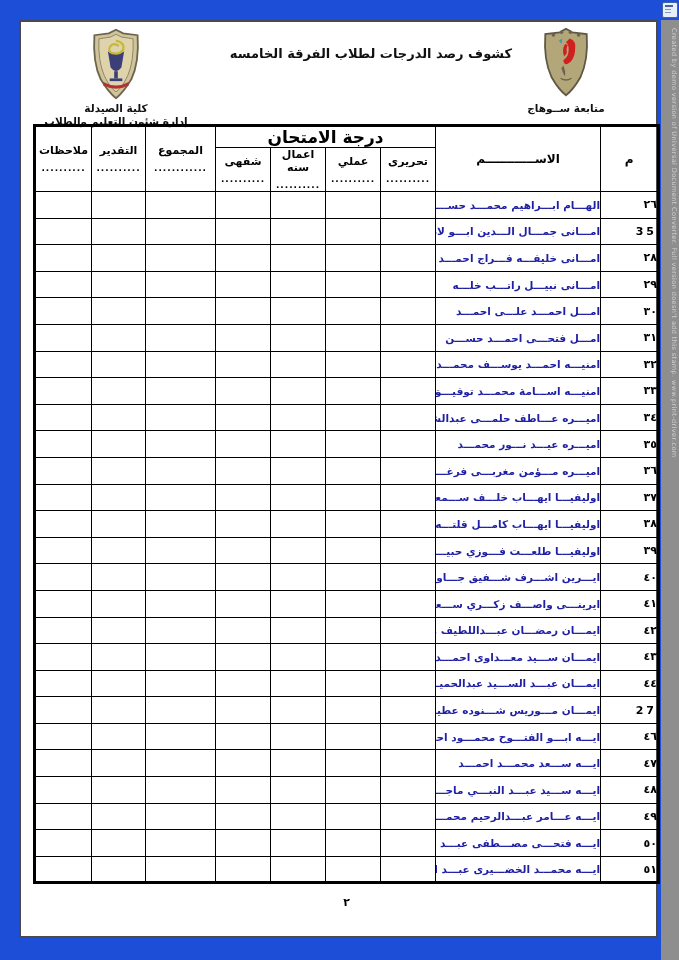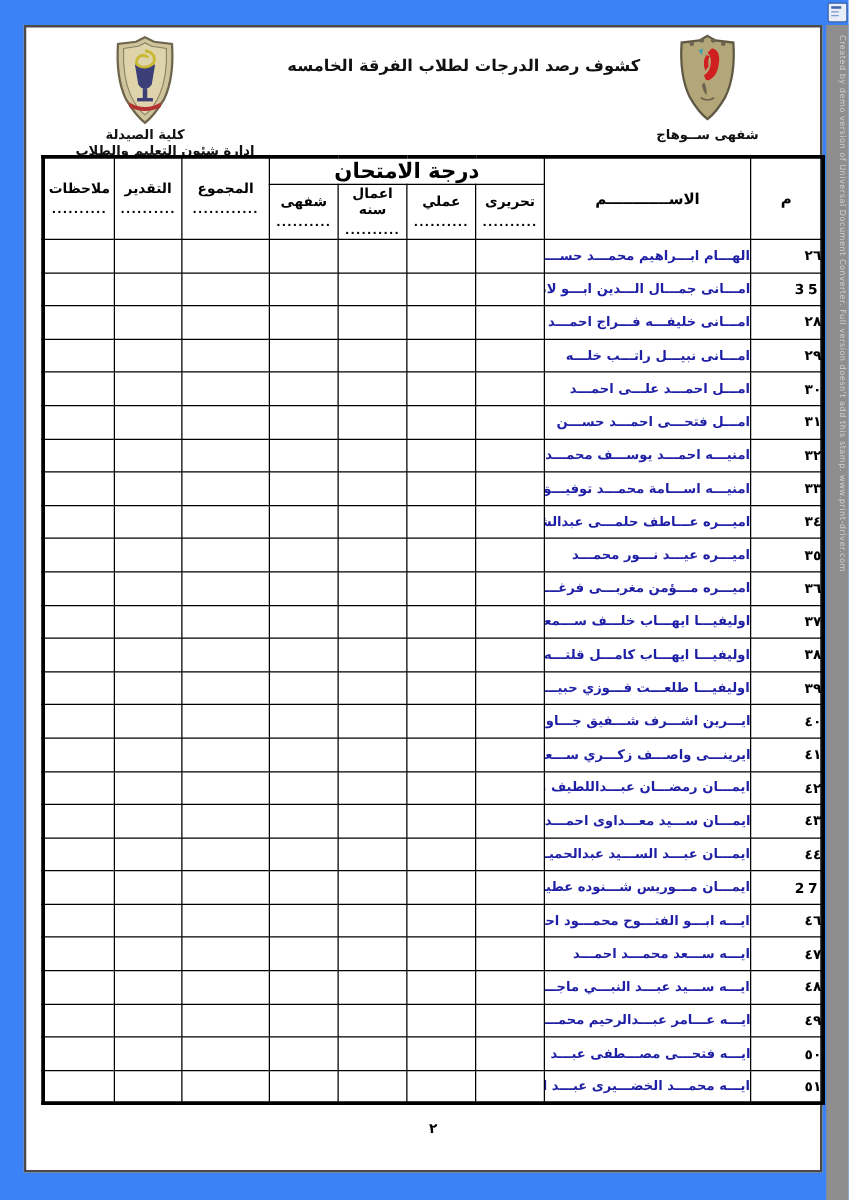--- a/index.html
+++ b/index.html
@@ -1,17 +1,17 @@
 <!DOCTYPE html>
 <html lang="ar"><head>
 <meta charset="utf-8">
 <style>
   html,body{margin:0;padding:0;background:#fff;}
   #canvas{
-    position:relative;width:679px;height:960px;background:#3b82f6;
+    position:relative;width:679px;height:960px;background:#1d4ed8;
     font-family:"DejaVu Sans",sans-serif;overflow:hidden;
   }
   
   .wm-strip{position:absolute;top:20px;right:0;width:18px;height:940px;background:#8e8e8e;}
   .wm-text{
     position:absolute;top:8px;right:1px;height:560px;
     writing-mode:vertical-rl;font-size:6.5px;line-height:8px;
     color:#cfcfcf;letter-spacing:.4px;white-space:normal;width:16px;
   }
   .wm-icon{
@@ -30,21 +30,21 @@
   .title-line{font-size:13px;font-weight:bold;color:#111;line-height:20px;}
   .logo{position:absolute;width:54px;height:72px;}
   .logo-right{top:4px;left:518px;}
   .logo-left{top:6px;left:68px;}
   .org-label{
     position:absolute;direction:rtl;text-align:center;
     font-size:10.5px;font-weight:bold;color:#111;line-height:13px;
   }
   .uni-label{top:80px;left:478px;width:134px;}
   .fac-label{top:80px;left:20px;width:150px;}
-  .adm-label{top:93px;left:26px;width:170px;}
+  .adm-label{top:93px;left:10px;width:170px;}
   
   table.sheet{
     position:absolute;left:12px;top:102px;width:624px;
     border-collapse:collapse;table-layout:fixed;direction:rtl;
     border:3px solid #000;
   }
   table.sheet td,table.sheet th{border:1px solid #000;padding:0;box-sizing:border-box;}
   thead th{border:2px solid #000;font-weight:bold;color:#000;vertical-align:middle;}
   .group-th{height:17px;font-size:17px;}
   .sub-th{height:44px;}
@@ -90,21 +90,21 @@
         <circle cx="25" cy="7" r="2" fill="#6b6350"></circle>
         <circle cx="35" cy="7" r="2" fill="#6b6350"></circle>
         <circle cx="44" cy="10" r="2" fill="#6b6350"></circle>
         <path d="M22 16 L26 14 L25 20 Z" fill="#3aa0b0"></path>
         <path d="M34 14 Q42 16 40 28 Q39 38 32 42 Q28 44 27 38 Q33 34 33 26 Q33 20 30 18 Z" fill="#cf1f1f"></path>
         <path d="M29 20 Q25 26 28 34 L31 30 Q30 24 32 21 Z" fill="#cf1f1f"></path>
         <path d="M27 44 Q30 50 29 56 Q26 52 25 47 Z" fill="#6b6350"></path>
         <path d="M24 58 Q30 62 36 58" stroke="#6b6350" stroke-width="1.5" fill="none"></path>
       </svg>
     </div>
-    <div class="org-label uni-label">شفهى ســوهاج</div>
+    <div class="org-label uni-label">متابعة ســوهاج</div>
 
     <div class="logo logo-left">
       <svg viewBox="0 0 60 80" width="54" height="72">
         <path d="M30 2 L38 6 L54 8 Q56 38 47 57 Q38 72 30 78 Q22 72 13 57 Q4 38 6 8 L22 6 Z" fill="#cfc49c" stroke="#6e654c" stroke-width="2"></path>
         <path d="M30 7 L36 10 L49 12 Q50 37 43 53 Q37 66 30 71 Q23 66 17 53 Q10 37 11 12 L24 10 Z" fill="#ded3ab" stroke="#8a8060" stroke-width="1"></path>
         <path d="M21 26 Q30 32 39 26 L36 44 Q33 48 30 48 Q27 48 24 44 Z" fill="#3c3f77"></path>
         <rect x="28" y="48" width="4" height="8" fill="#3c3f77"></rect>
         <rect x="23" y="56" width="14" height="3" fill="#3c3f77"></rect>
         <path d="M30 14 Q40 16 38 24 Q34 30 26 28 Q20 26 24 20 Q28 16 33 20" stroke="#c8b832" stroke-width="2.5" fill="none"></path>
         <path d="M16 60 Q30 68 44 60 L44 64 Q30 71 16 64 Z" fill="#b53030"></path>

